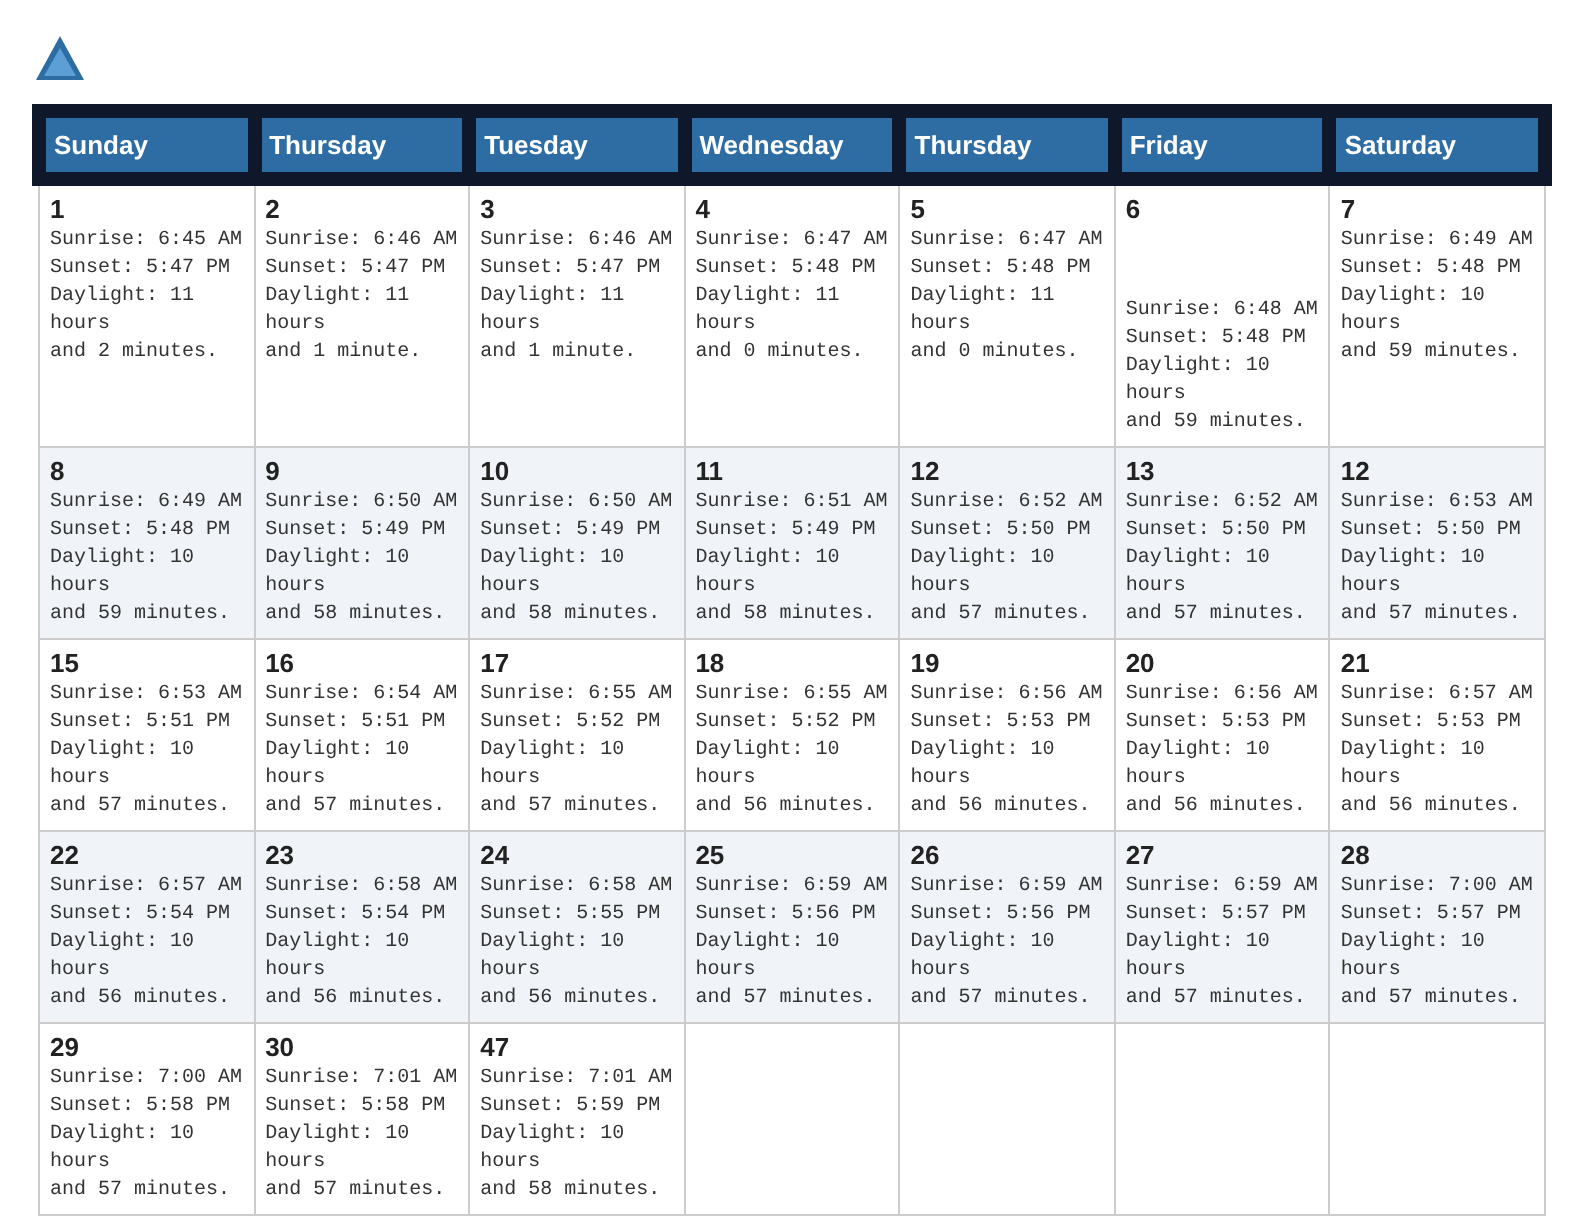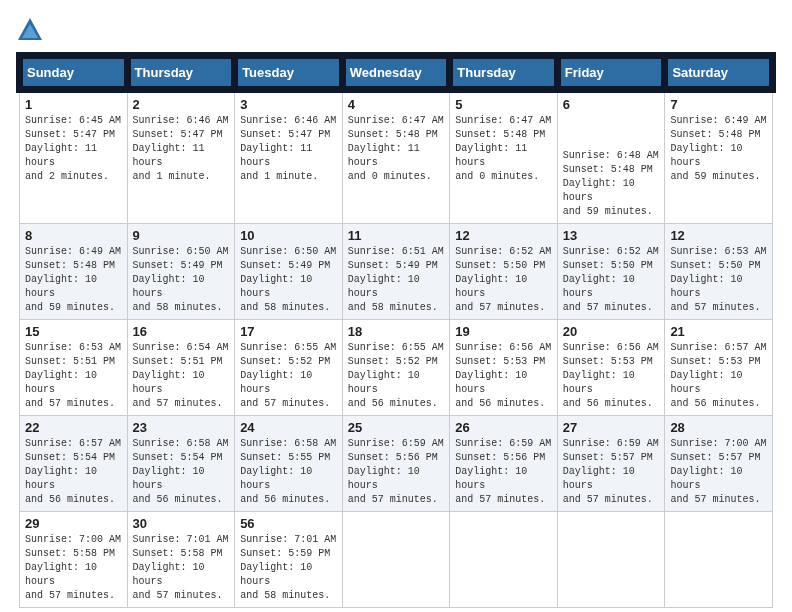--- a/index.html
+++ b/index.html
@@ -340,21 +340,21 @@
 and 57 minutes.</div>
         </td>
         <td>
           <span class="day-num">30</span>
           <div class="day-info" style="white-space: pre-line;">Sunrise: 7:01 AM
 Sunset: 5:58 PM
 Daylight: 10 hours
 and 57 minutes.</div>
         </td>
         <td>
-          <span class="day-num">56</span>
+          <span class="day-num">47</span>
           <div class="day-info" style="white-space: pre-line;">Sunrise: 7:01 AM
 Sunset: 5:59 PM
 Daylight: 10 hours
 and 58 minutes.</div>
         </td>
         <td class="empty-cell"></td>
         <td class="empty-cell"></td>
         <td class="empty-cell"></td>
         <td class="empty-cell"></td>
       </tr>

